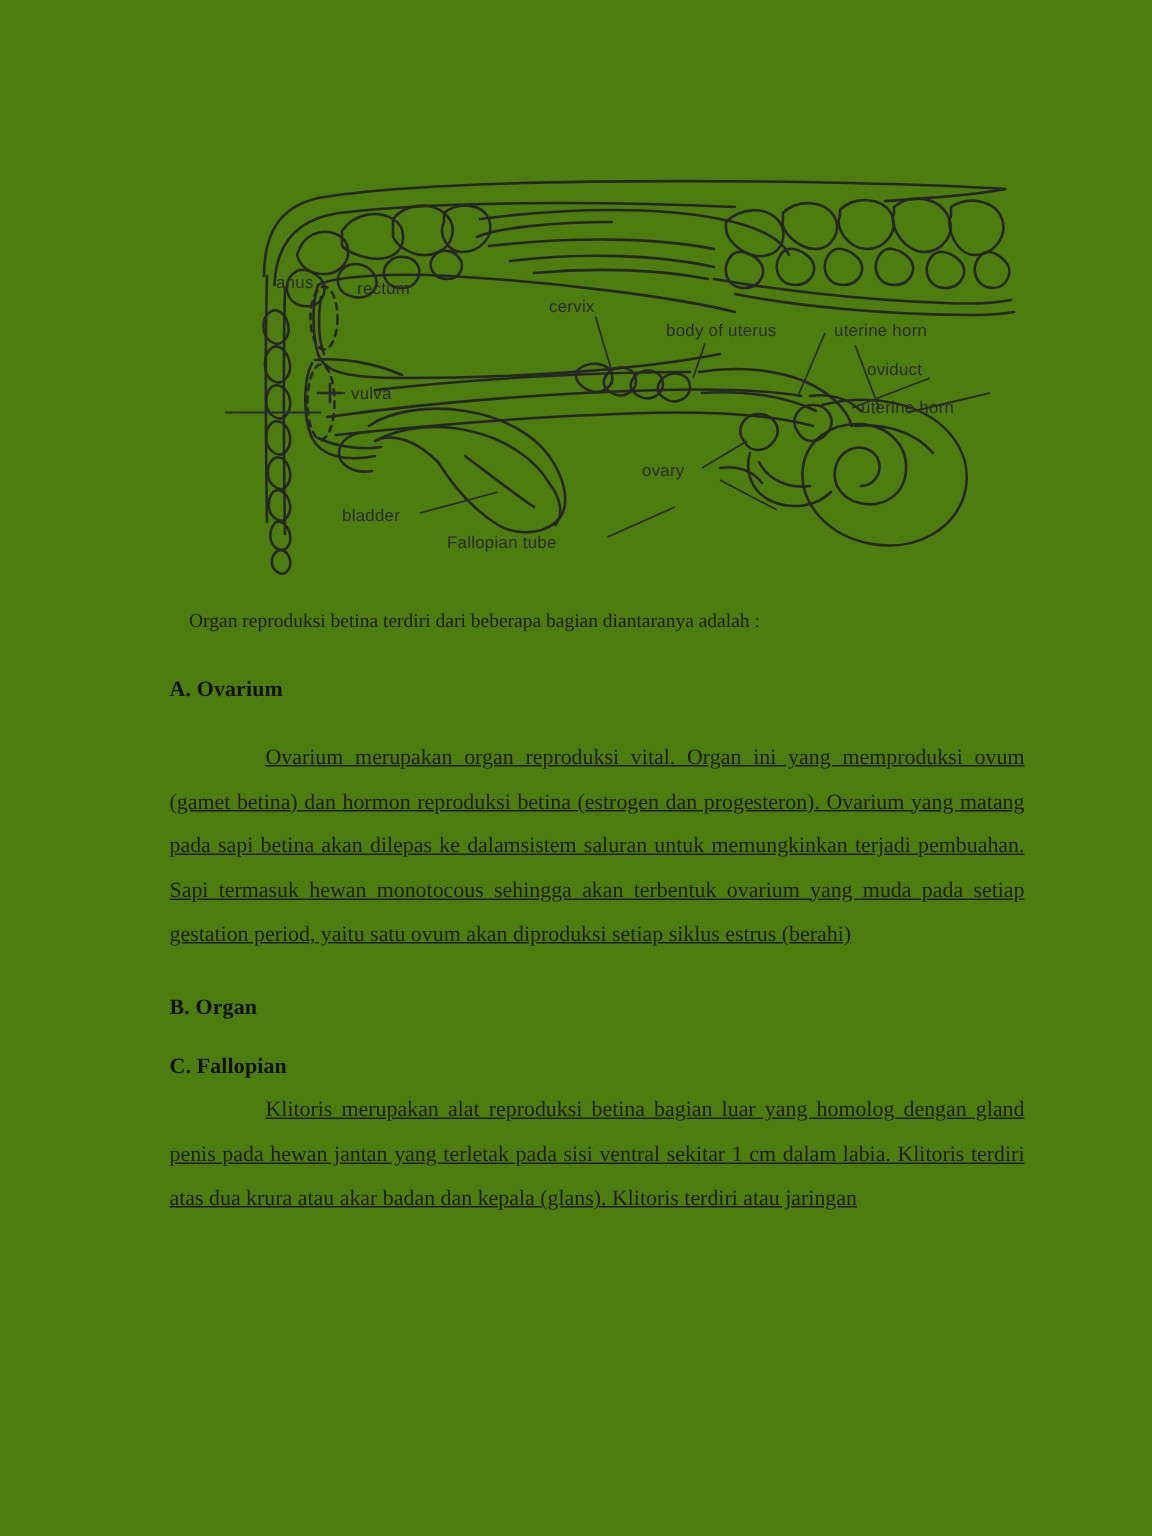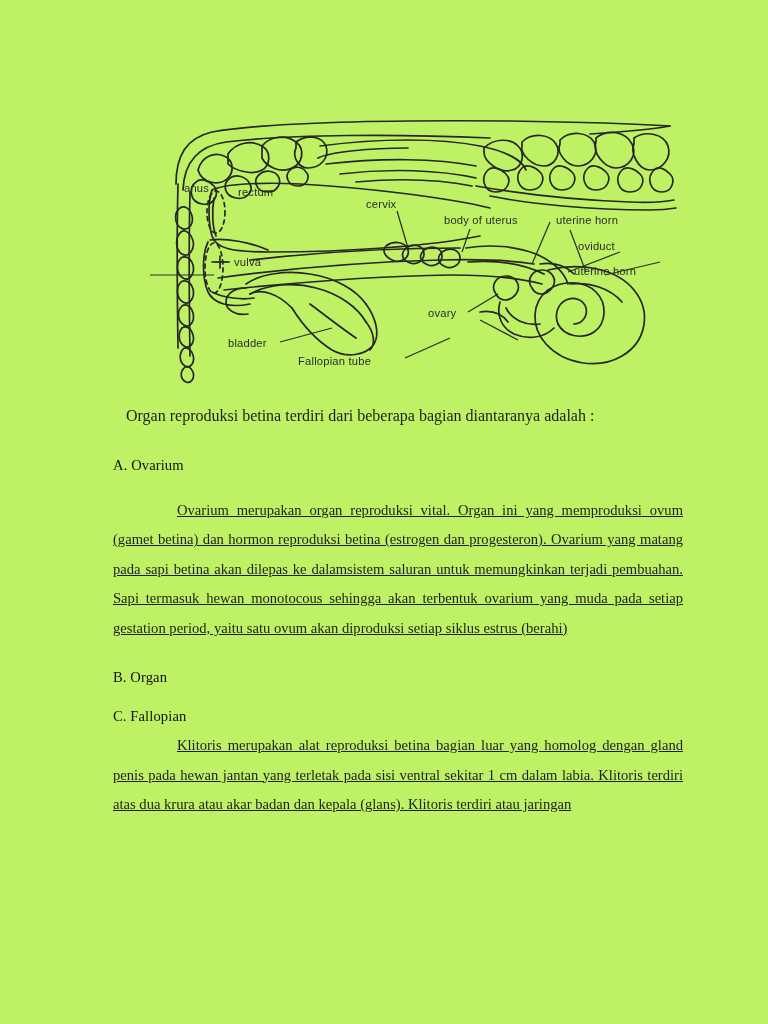--- a/index.html
+++ b/index.html
@@ -12,21 +12,21 @@
     height: 1024px;
     position: relative;
     font-family: "Liberation Serif", "DejaVu Serif", serif;
     color: #1c1c1c;
     overflow: hidden;
   }
 
   .page {
     position: absolute;
     inset: 0;
-    background: #bef264;
+    background: #4d7c0f;
   }
 
   
   .figure-wrap {
     position: absolute;
     left: 150px;
     top: 112px;
     width: 530px;
     height: 275px;
   }
@@ -44,30 +44,30 @@
 
   
   .content {
     position: absolute;
     left: 113px;
     top: 404px;
     width: 570px;
   }
 
   .intro {
-    font-size: 16px;
+    font-size: 13px;
     line-height: 1.55;
     text-indent: 13px;
     margin: 0 0 28px 0;
     color: #1e1e1e;
   }
 
   .sec-heading {
     font-size: 14.6px;
-    font-weight: normal;
+    font-weight: bold;
     margin: 0 0 22px 0;
     color: #111111;
     letter-spacing: 0.1px;
   }
   .sec-heading.tight { margin-bottom: 6px; }
 
   .para {
     font-size: 14.6px;
     line-height: 2.02;
     margin: 0 0 26px 0;

